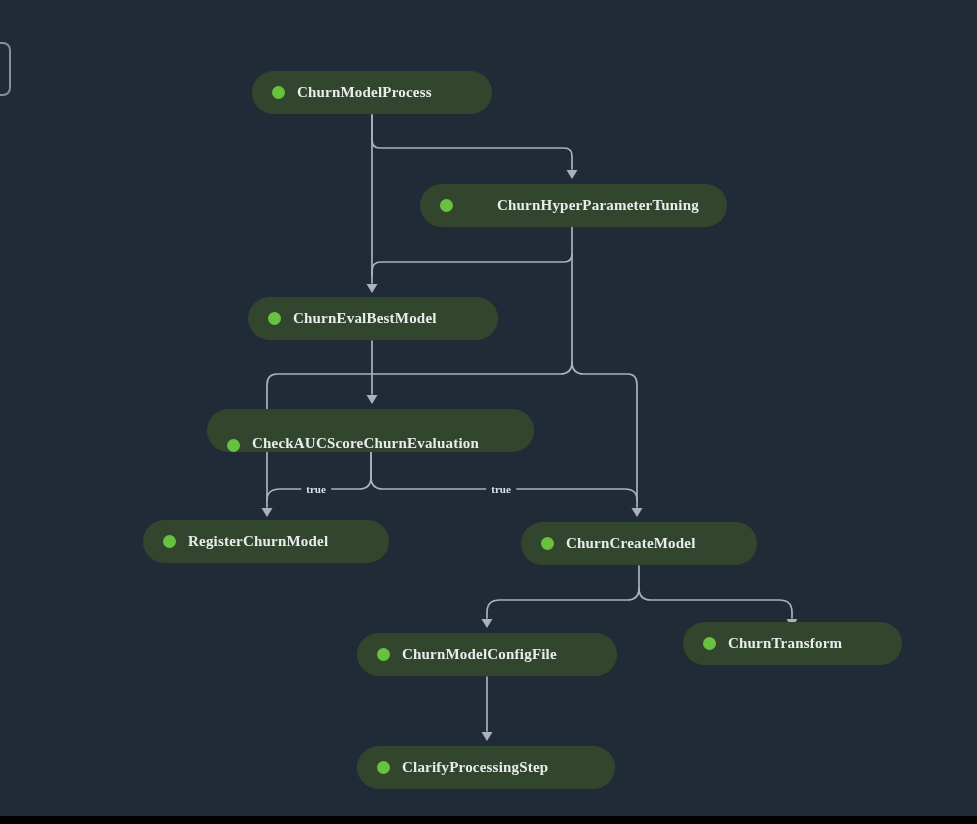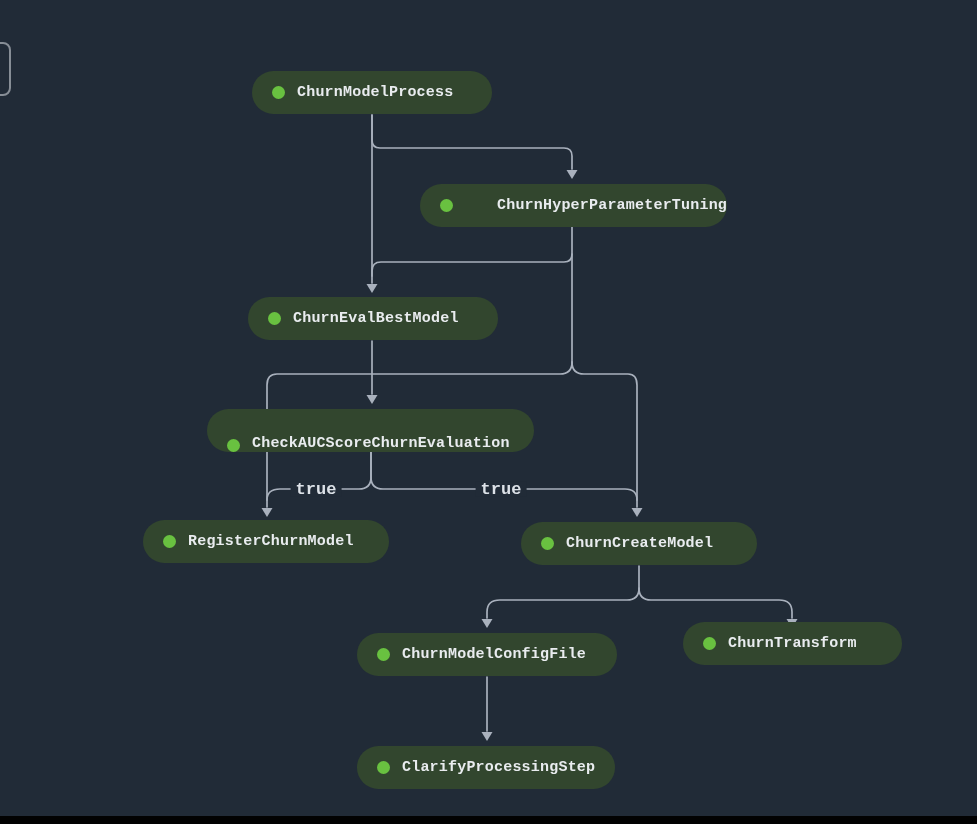--- a/index.html
+++ b/index.html
@@ -3,37 +3,37 @@
 <meta charset="utf-8">
 <style>
   :root{
     --bg:#212b37; --node_fill:#32462e; --node_text:#e9ecef; --status_dot:#69c140;
     --edge:#a9b1bd; --edge_label:#dde2e8; --bottom_bar:#020202; --widget_border:#878e96;
   }
   html,body{margin:0;padding:0;background:#000;}
   .screen{
     position:relative; width:977px; height:824px; overflow:hidden;
     background:var(--bg);
-    font-family:Liberation Mono, monospace;
+    font-family:Liberation Serif, serif;
   }
   svg.edges{position:absolute;left:0;top:0;width:977px;height:824px;}
   path.e{fill:none;stroke:var(--edge);stroke-width:1.7;stroke-linecap:round;}
   polygon.a{fill:var(--edge);}
   .node{
     position:absolute; height:43px; box-sizing:border-box;
     border-radius:22px; background:var(--node_fill);
     display:flex; align-items:center; padding-left:20px;
     cursor:pointer;
   }
   .dot{width:13px;height:13px;border-radius:50%;background:var(--status_dot);margin-right:12px;flex:none;}
   .node-label{color:var(--node_text);font-size:15px;font-weight:700;letter-spacing:.2px;white-space:nowrap;}
   .edge-label{
     position:absolute; transform:translate(-50%,-50%);
     background:var(--bg); color:var(--edge_label);
-    font-size:17px; font-weight:700; padding:1px 5px; line-height:13px;
+    font-size:11px; font-weight:700; padding:1px 5px; line-height:13px;
   }
   .mini-panel{
     position:absolute; left:-26px; top:42px; width:33px; height:50px;
     border:2px solid var(--widget_border); border-radius:8px; background:transparent;
   }
   .bottom-bar{position:absolute; left:0; top:816px; width:977px; height:8px; background:var(--bottom_bar);}
 </style>
 </head>
 <body>
 

